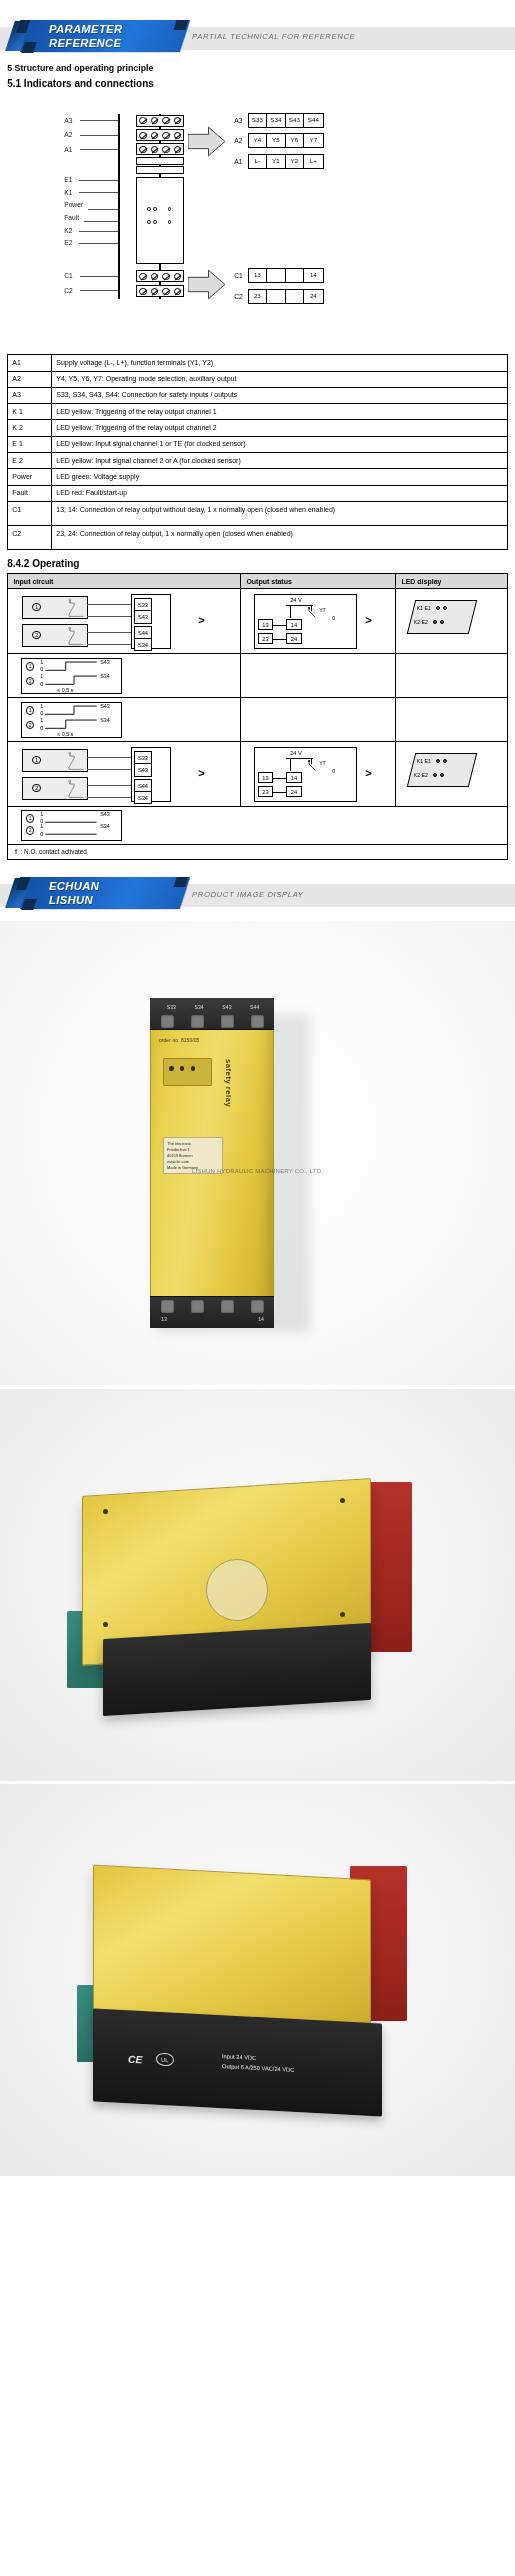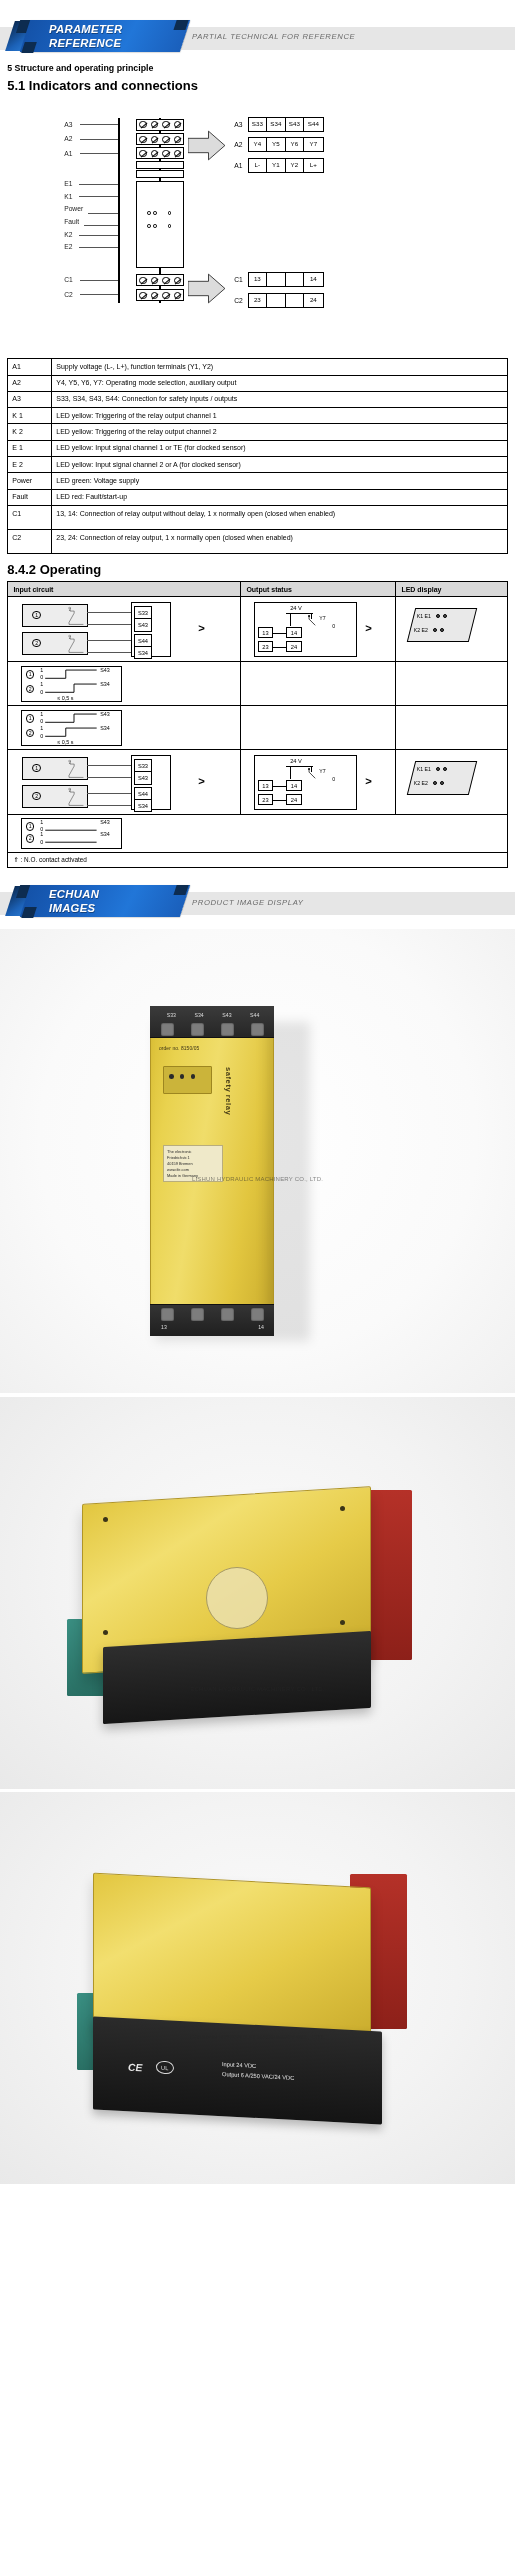--- a/index.html
+++ b/index.html
@@ -48,21 +48,21 @@
   }
   .banner .sub {
     position:absolute; left:192px; top:16.5px;
     color:#6b6b6b; font-style:italic; font-size:7.7px;
     letter-spacing:0.6px; font-weight:400;
     z-index:3;
   }
 
   
   .h1 { font-size:8.8px; font-weight:bold; margin:9.3px 0 0 7.2px; }
-  .h2 { font-size:13px; font-weight:bold; margin:5.2px 0 0 7.2px; }
+  .h2 { font-size:10px; font-weight:bold; margin:5.2px 0 0 7.2px; }
 
   
   .diagram1 { position:relative; width:501px; height:258px; margin:4.1px 0 0 7.2px; }
 
   .lbl { position:absolute; font-size:6.7px; color:#222; font-family:"Liberation Sans", sans-serif; }
   .leader { position:absolute; height:0.5px; background:#555; }
   .vline { position:absolute; width:0.5px; background:#555; }
 
   .module-body {
     position:absolute; left:111px; top:20.6px; width:43px; height:185px;
@@ -590,21 +590,21 @@
 
 <div class="banner" style="margin-top:13.4px;">
   <div class="grey-strip"></div>
   <div class="tail"></div>
   <div class="tail2"></div>
   <div class="ribbon"></div>
   <div class="ribbon-notch"></div>
   <div class="ribbon-notch2"></div>
   <div class="ribbon-text">
     <div>ECHUAN</div>
-    <div>IMAGES</div>
+    <div>LISHUN</div>
   </div>
   <div class="sub">PRODUCT IMAGE DISPLAY</div>
 </div>
 
 <div class="photo" style="width:515px; height:464px; background:#ffffff; margin-top:10.3px;">
 
   <div style="position:absolute; left:0; top:0; width:515px; height:464px;
               background:radial-gradient(ellipse at 50% 45%, #ffffff 0%, #fafafa 60%, #f0f0f0 100%);"></div>
 
   <div style="position:absolute; left:155px; top:93px; width:155px; height:319px;

